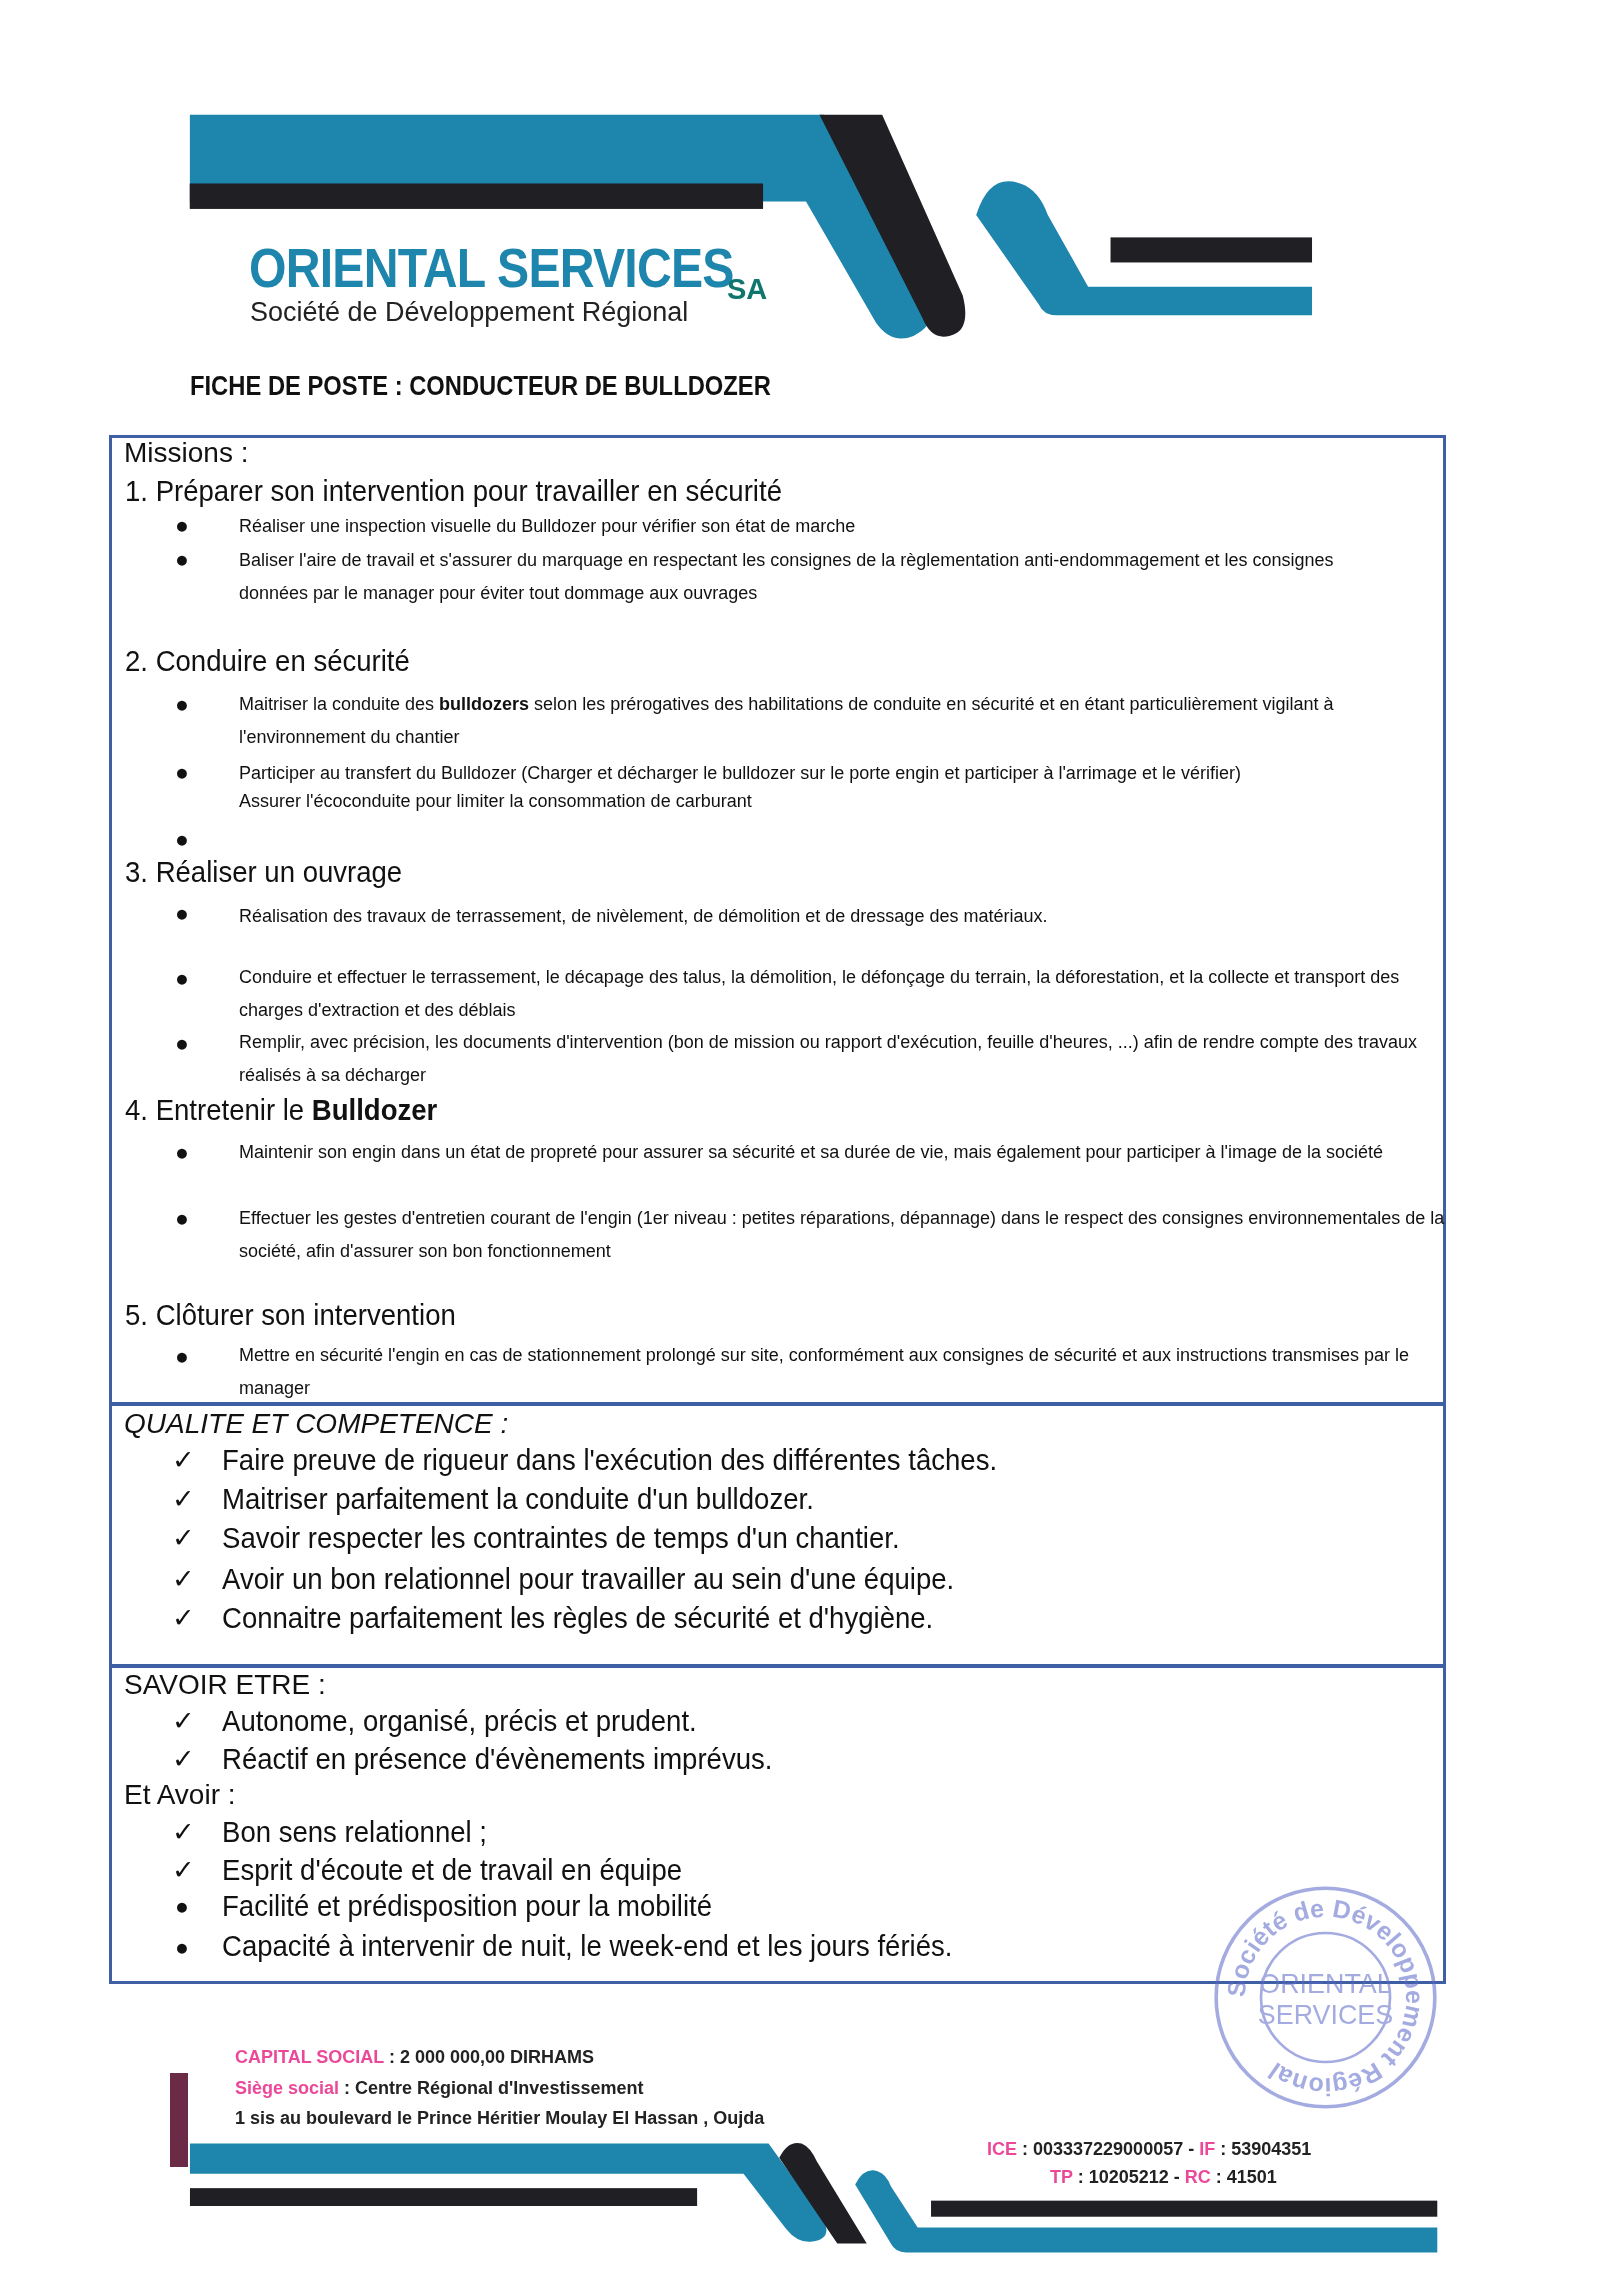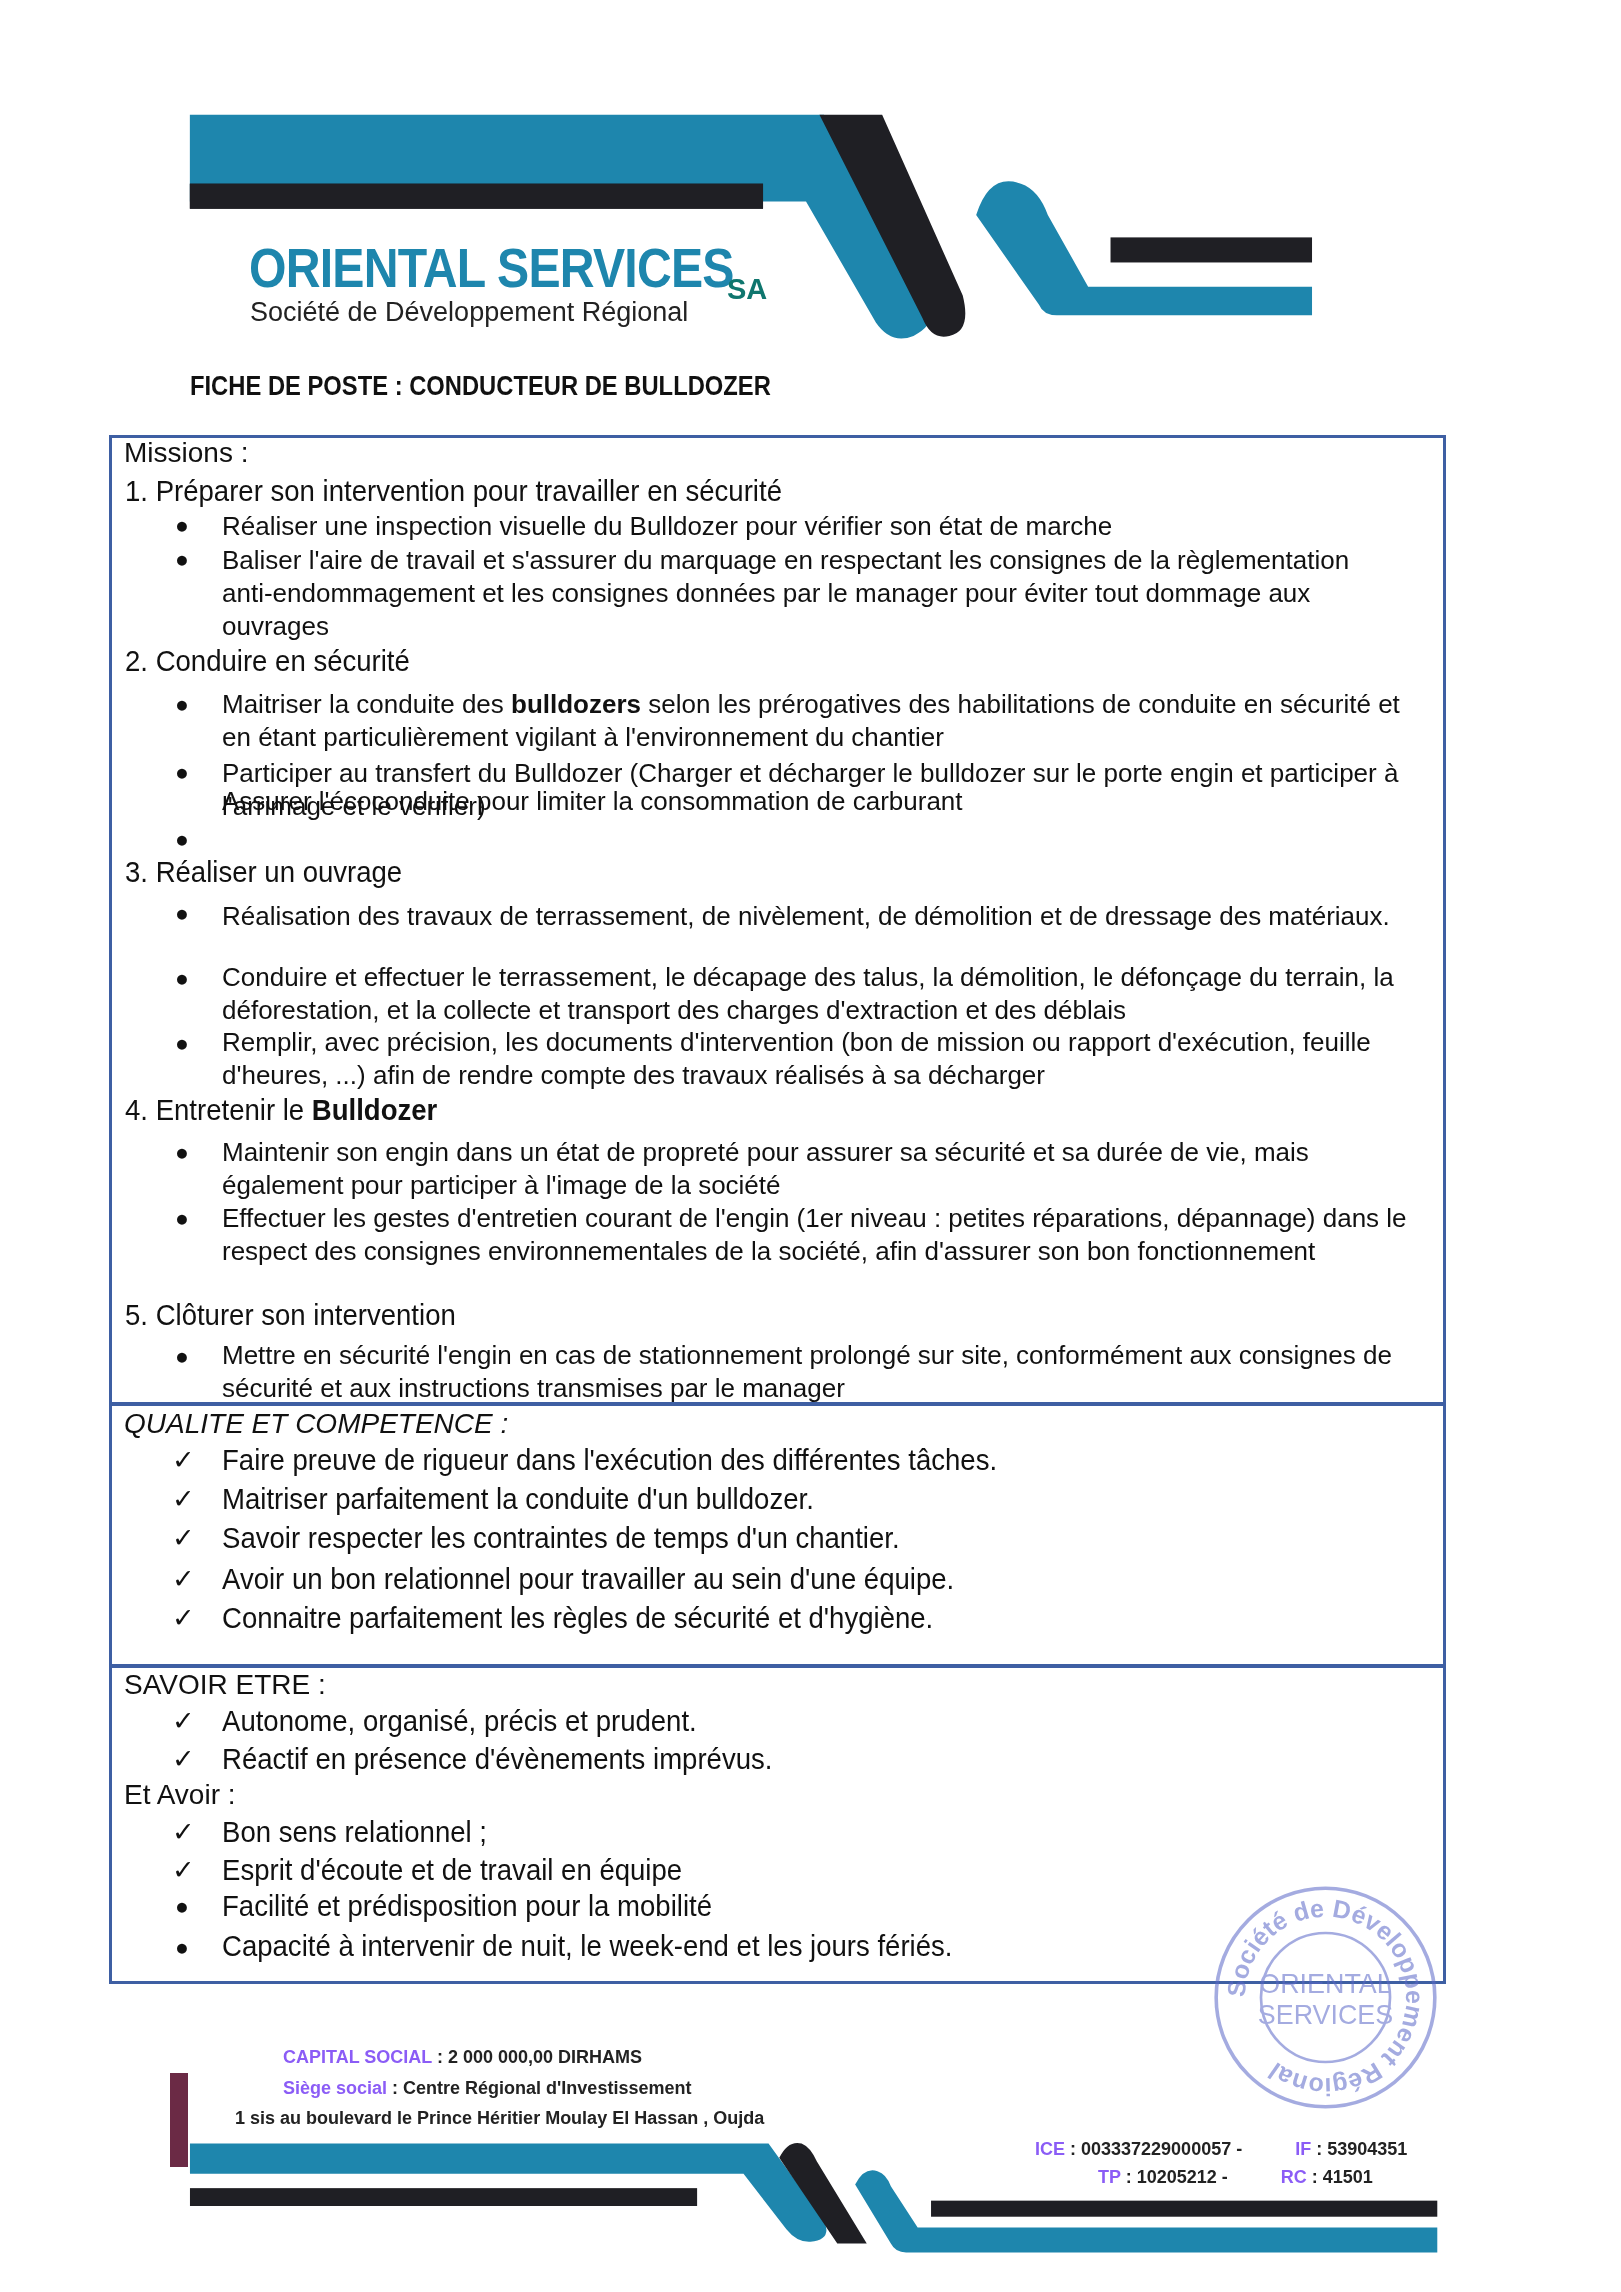--- a/index.html
+++ b/index.html
@@ -12,29 +12,29 @@
     .brand-sub { left: 250px; top: 297px; font-size: 27px; color: #222; white-space: nowrap; }
     .doc-title { left: 190px; top: 371px; font-weight: bold; font-size: 27px; color: #111; white-space: nowrap; transform: scaleX(0.88); transform-origin: left top; }
 
     
     .main-box { left: 109px; top: 435px; width: 1337px; height: 1549px; border: 3.6px solid #3e5fa3; box-sizing: border-box; }
     .divider { left: 109px; width: 1337px; height: 3.6px; background: #3e5fa3; }
 
     .section-heading { font-weight: normal; font-size: 28px; color: #111; white-space: nowrap; }
     .italic { font-style: italic; }
     .mission-title { font-size: 29px; color: #111; white-space: nowrap; transform: scaleX(0.95); transform-origin: left top; }
-    .bullet-text { font-size: 26px; line-height: 33px; color: #111; transform-origin: left top; }
+    .bullet-text { font-size: 18px; line-height: 33px; color: #111; transform-origin: left top; margin-left: 17px; }
     .bullet-mark { font-size: 23px; color: #111; }
     .check-mark { font-size: 27px; color: #111; }
     .item-text { font-size: 29px; color: #111; white-space: nowrap; transform: scaleX(0.95); transform-origin: left top; }
     b.bold { font-weight: bold; }
 
     
     .foot-line { font-size: 18px; font-weight: bold; white-space: nowrap; color: #222; }
-    .foot-label { color: #8b5cf6; margin-left: 48px; }
+    .foot-label { color: #ec4899; }
     .maroon-bar { left: 170px; top: 2073px; width: 18px; height: 94px; background: #6b2a45; }
 
     
     .stamp { left: 1209px; top: 1881px; width: 233px; height: 233px; opacity: 0.55; }
   </style>
 </head>
 <body>
 
 <svg class="abs" style="left:0;top:0" width="1621" height="430" viewBox="0 0 1810 480">
 

